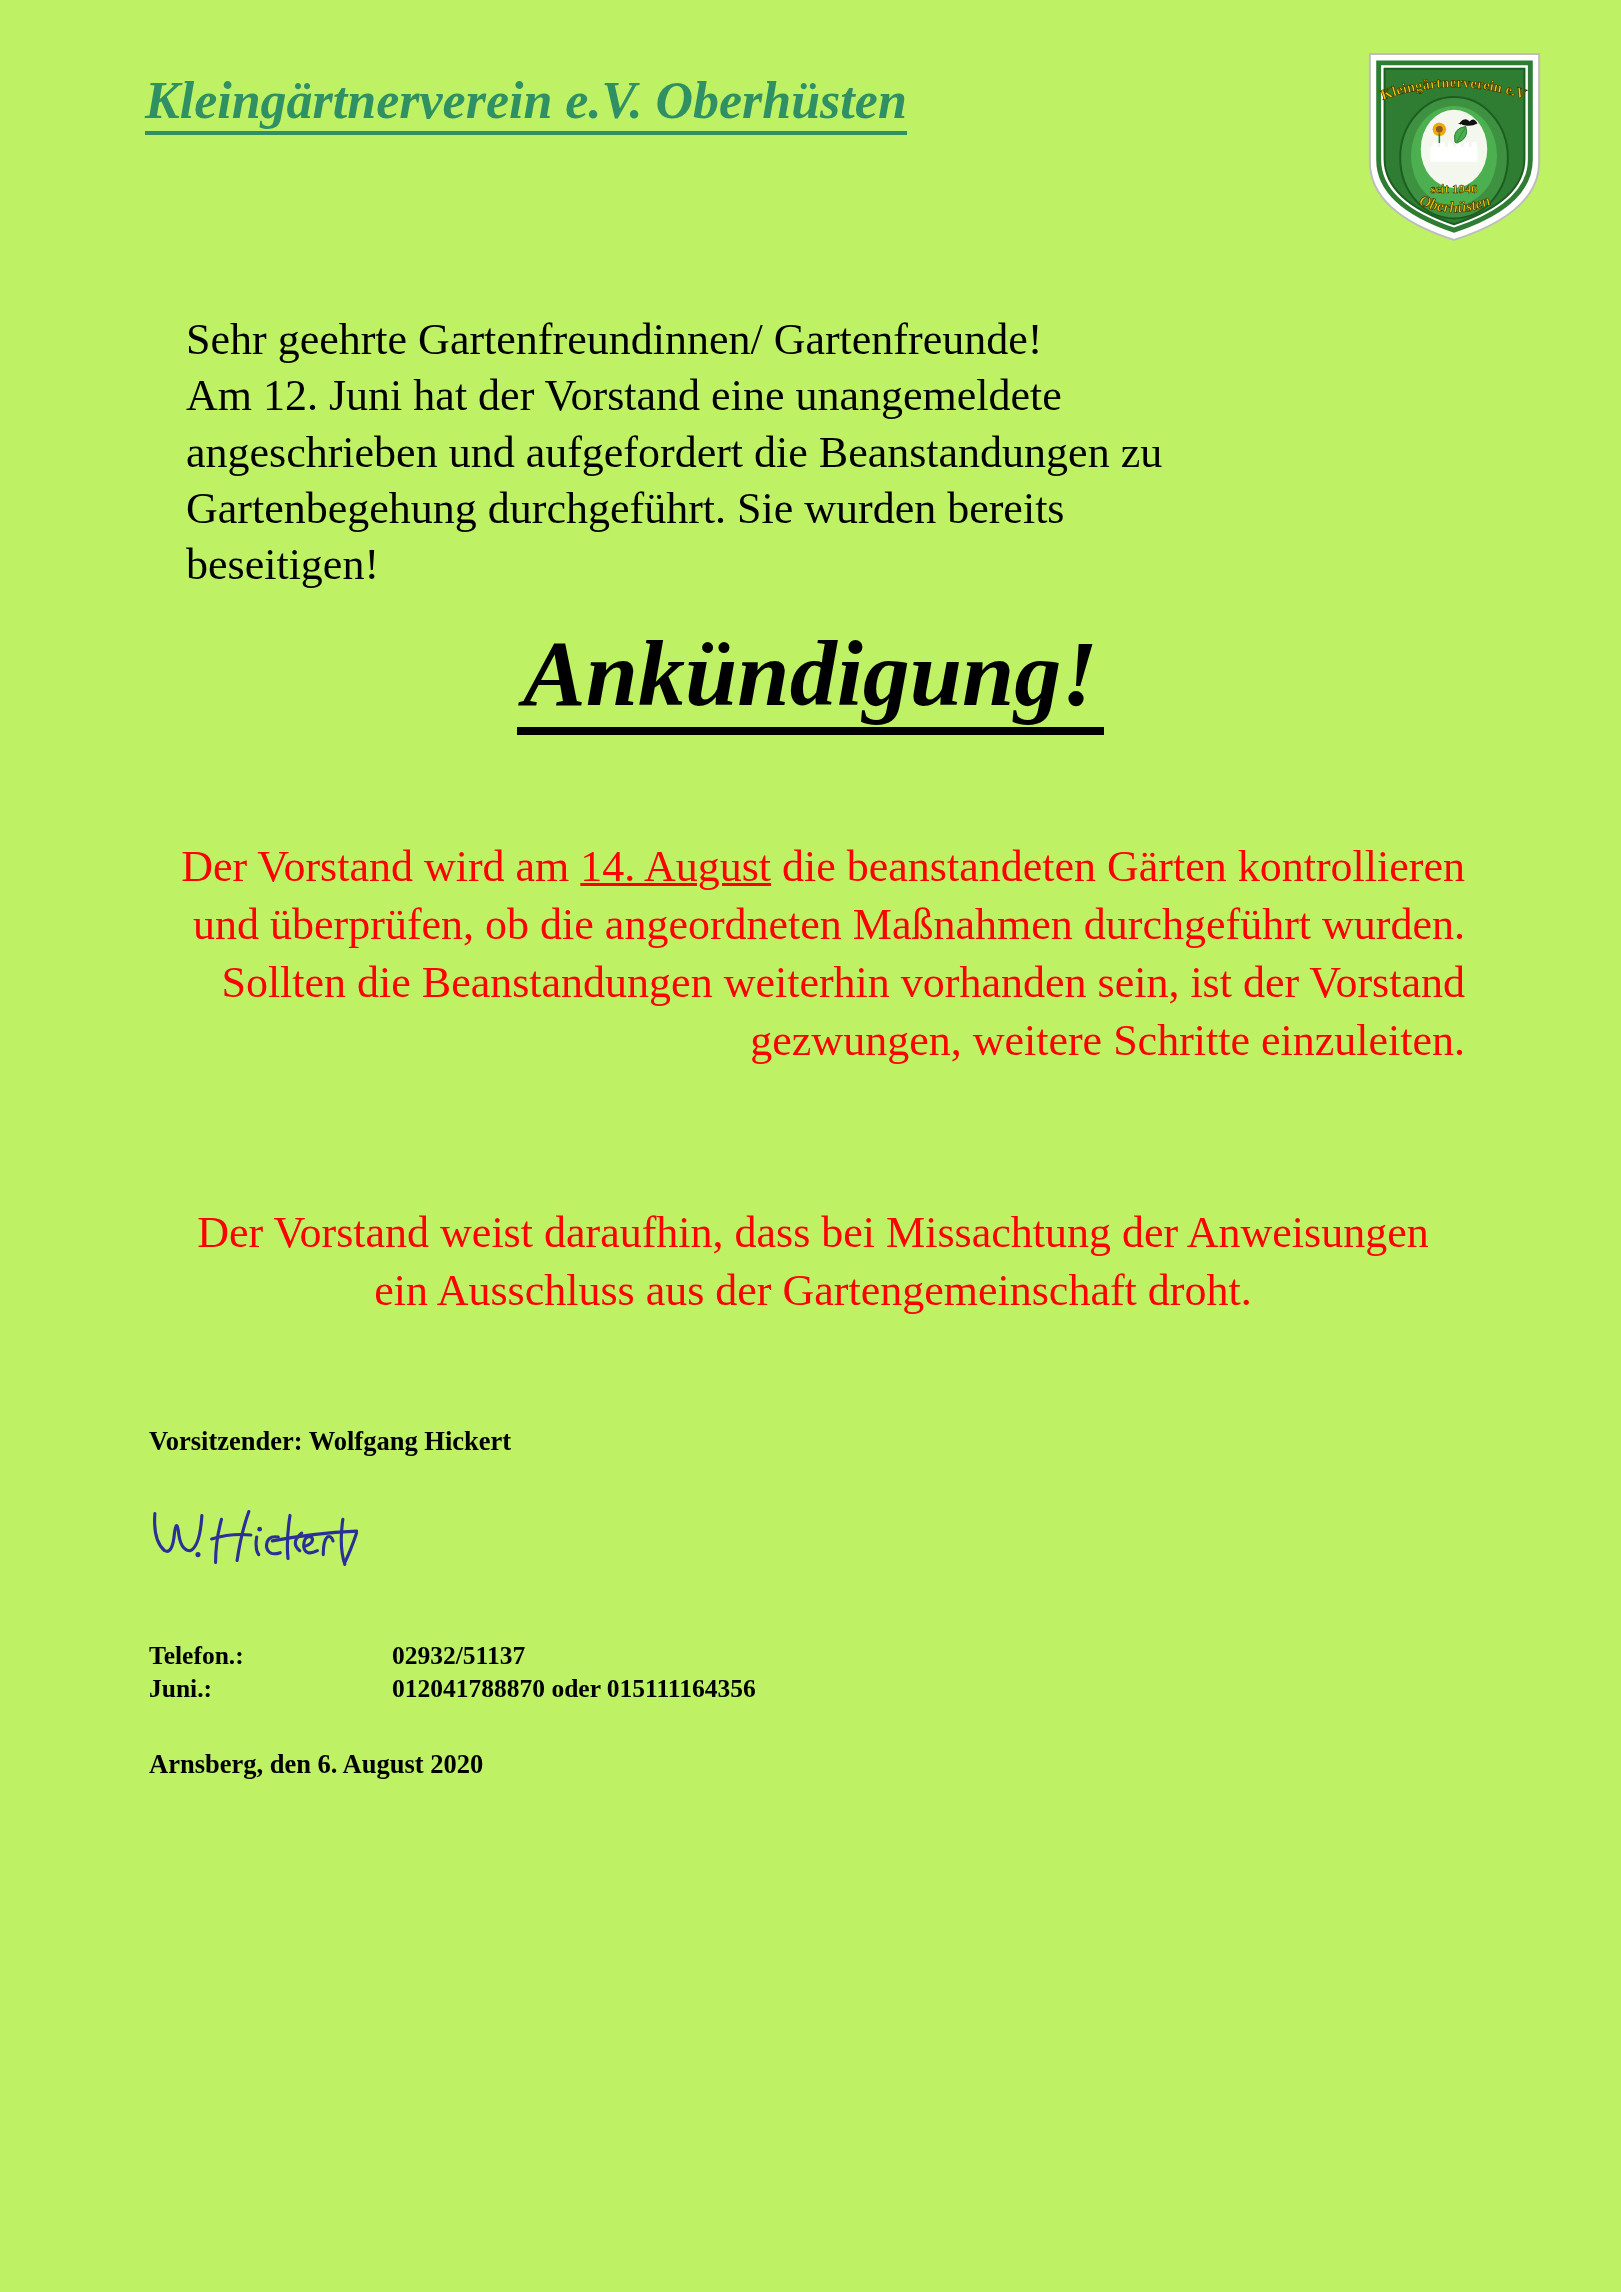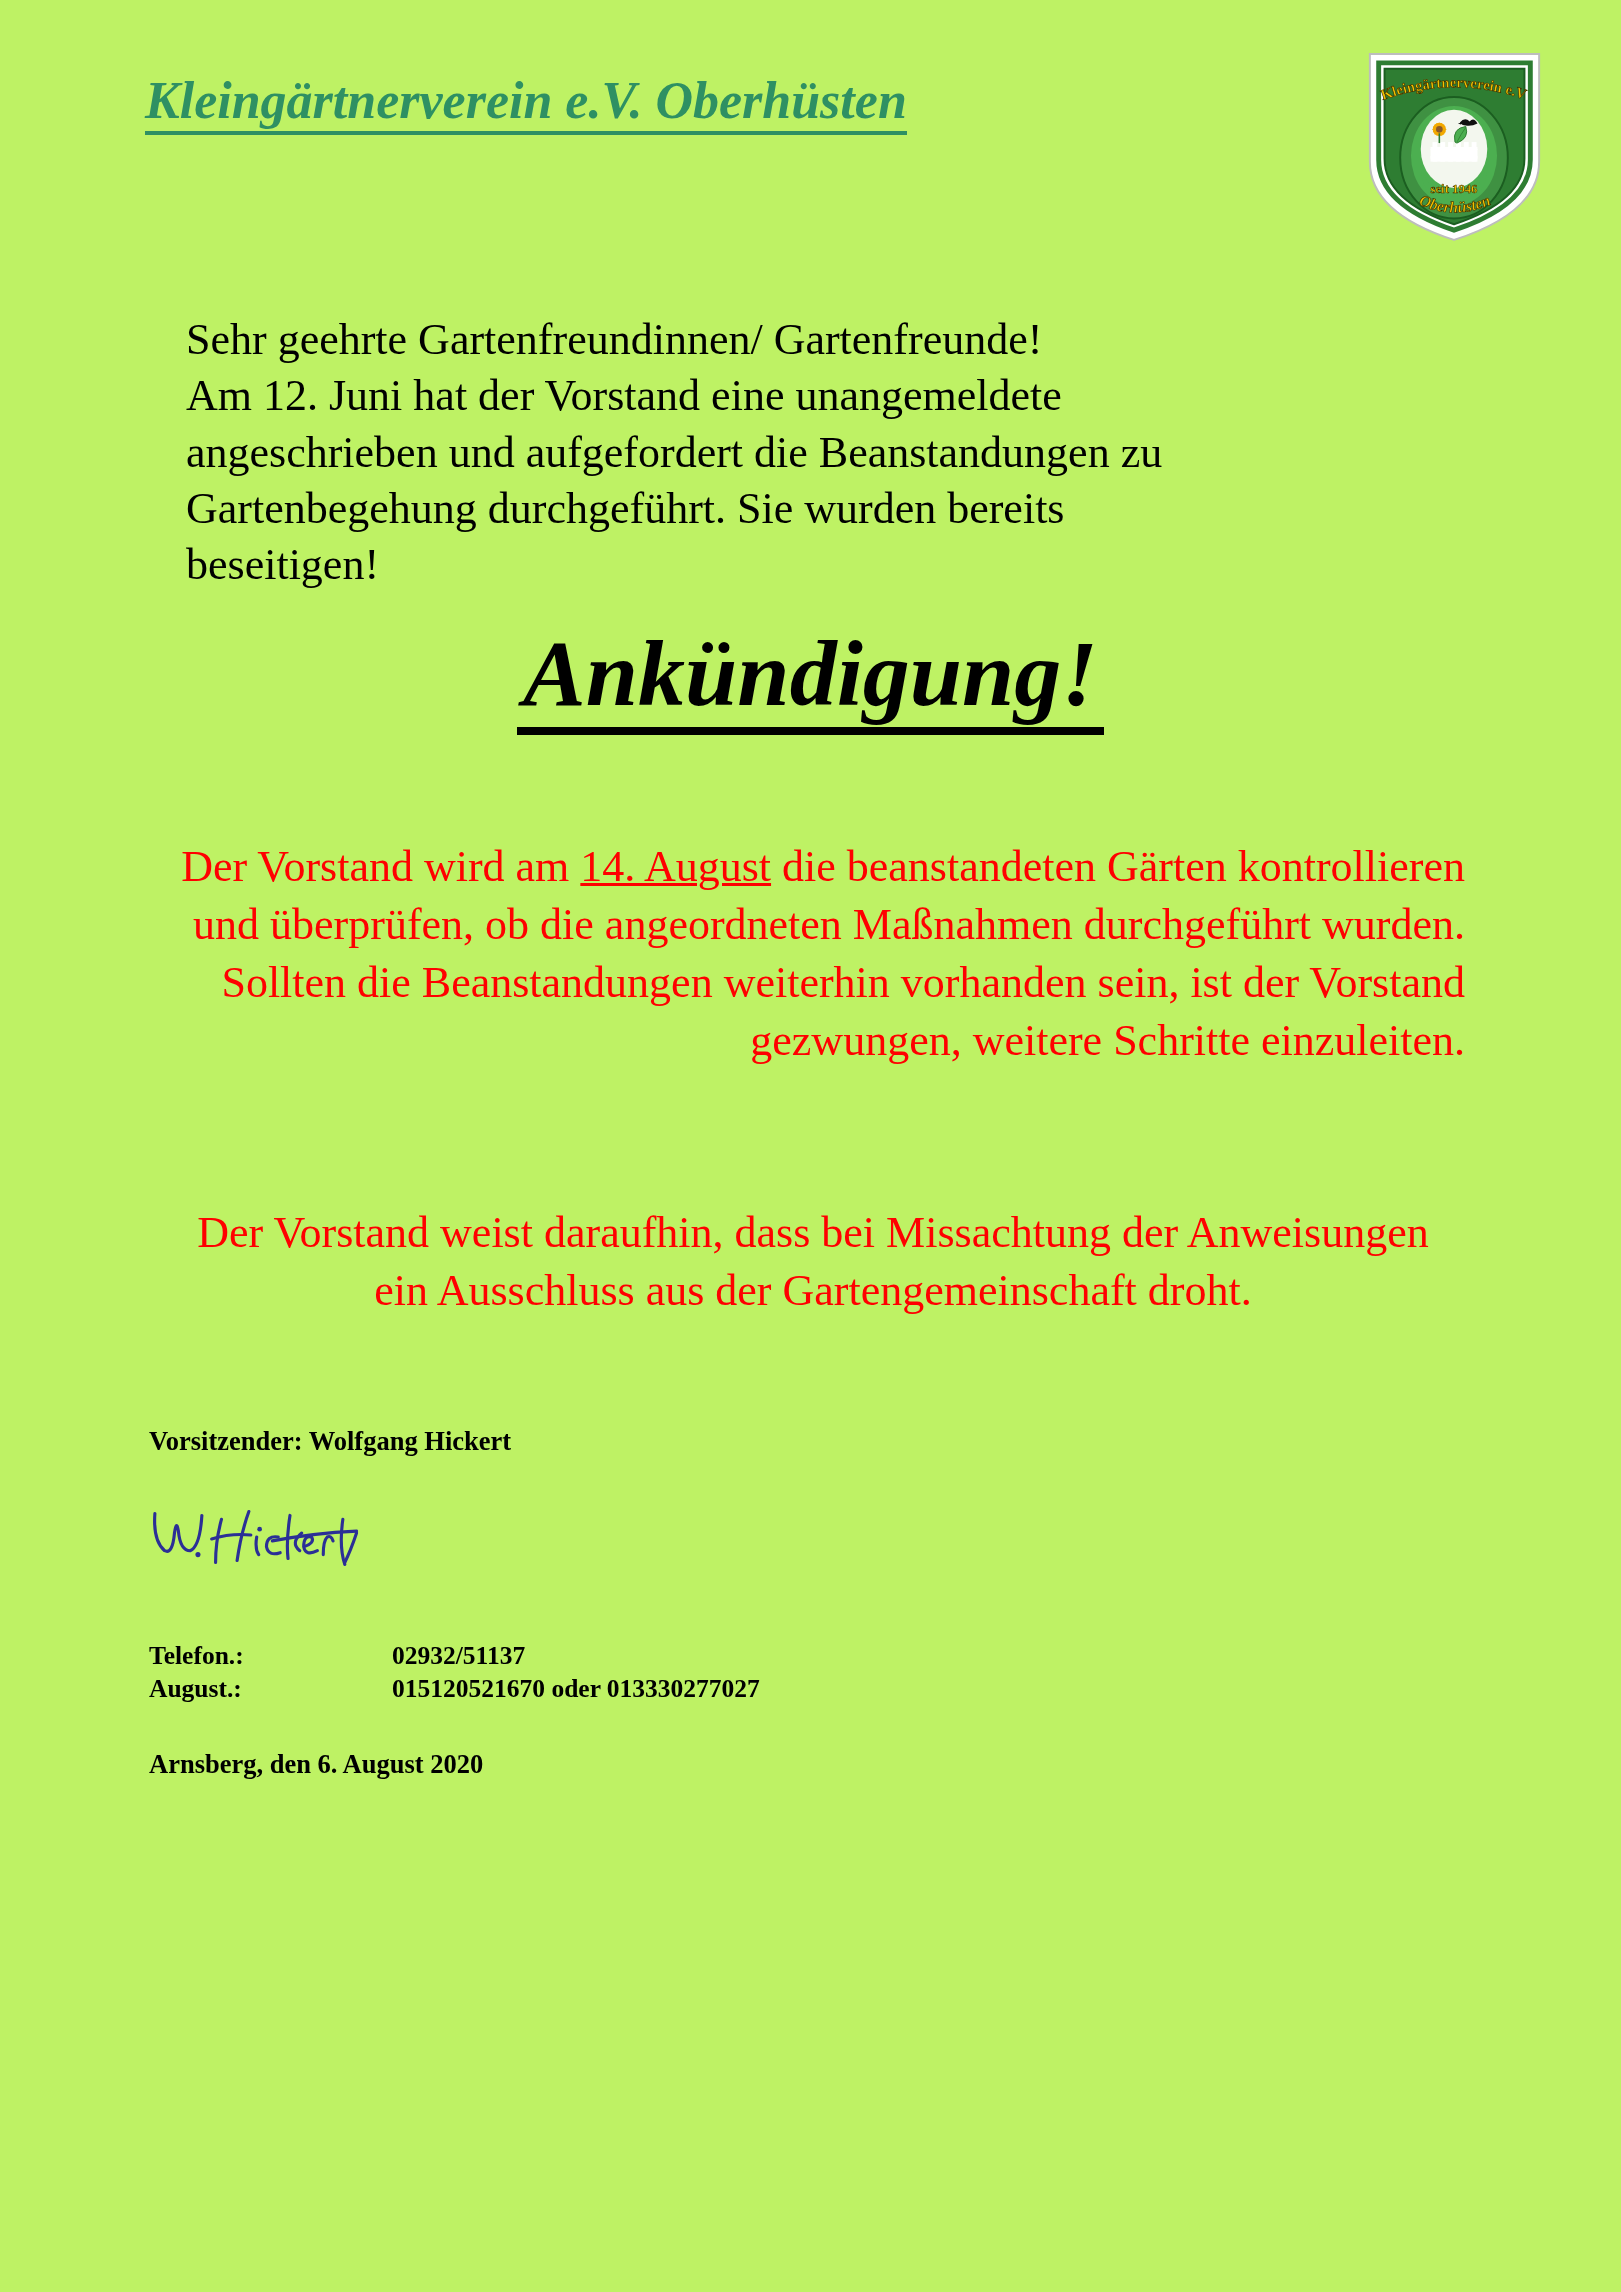--- a/index.html
+++ b/index.html
@@ -279,20 +279,20 @@
         <path d="M 202 74 Q 208 62 214 44"></path>
       </g>
     </svg>
   </div>
 
   <div class="contact">
     <span class="row">
       <span class="lbl">Telefon.:</span><span class="val">02932/51137</span>
     </span>
     <span class="row">
-      <span class="lbl">August.:</span><span class="val">015120521670 oder 013330277027</span>
+      <span class="lbl">Juni.:</span><span class="val">012041788870 oder 015111164356</span>
     </span>
   </div>
 
   <div class="place-date">Arnsberg, den 6. August 2020</div>
 
 </div>
 
 
 </body></html>

